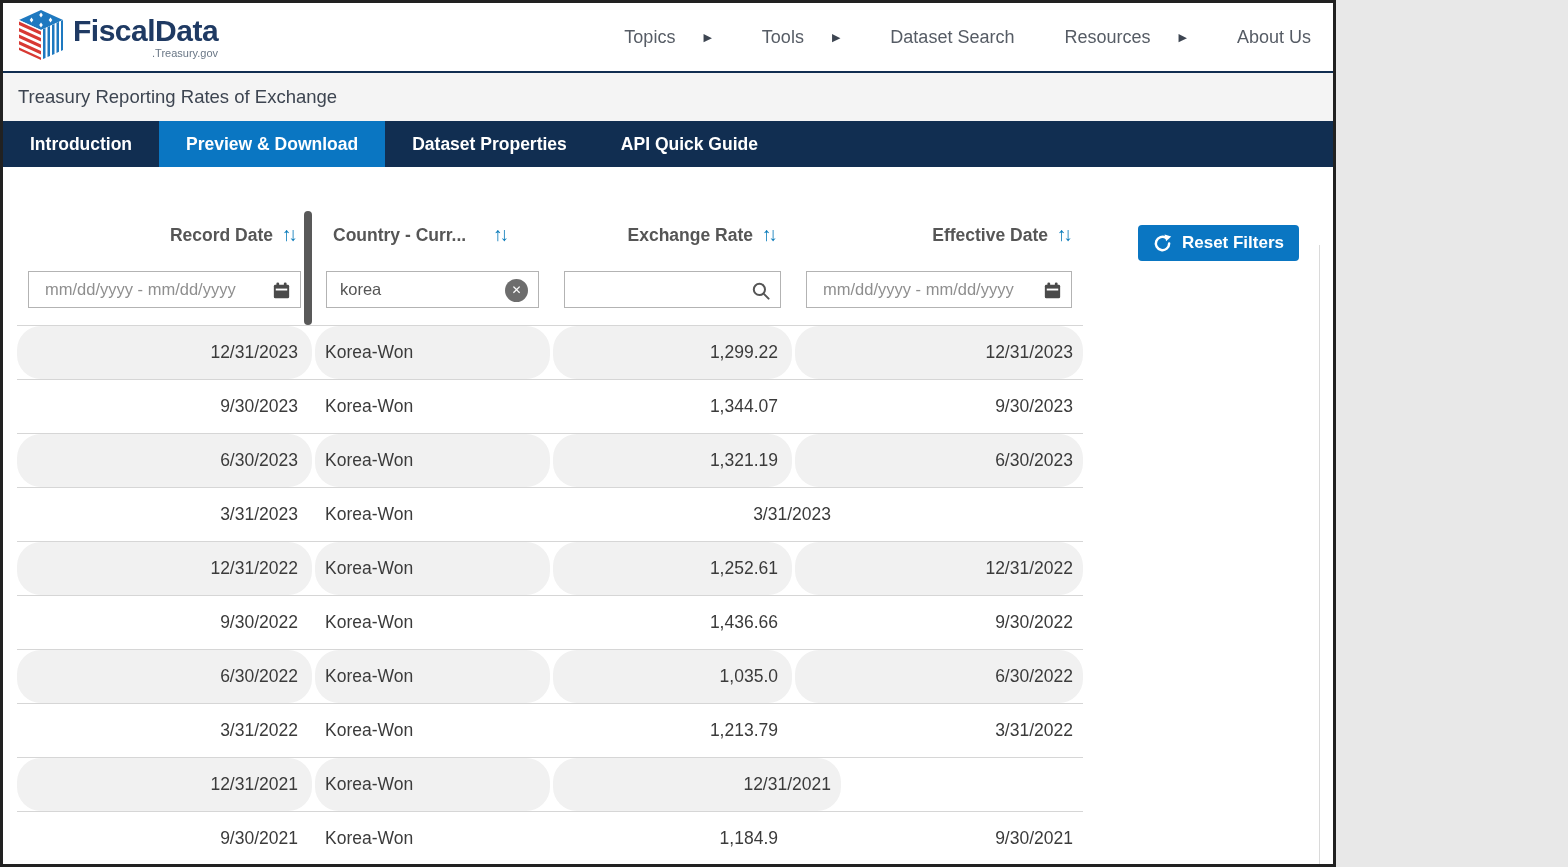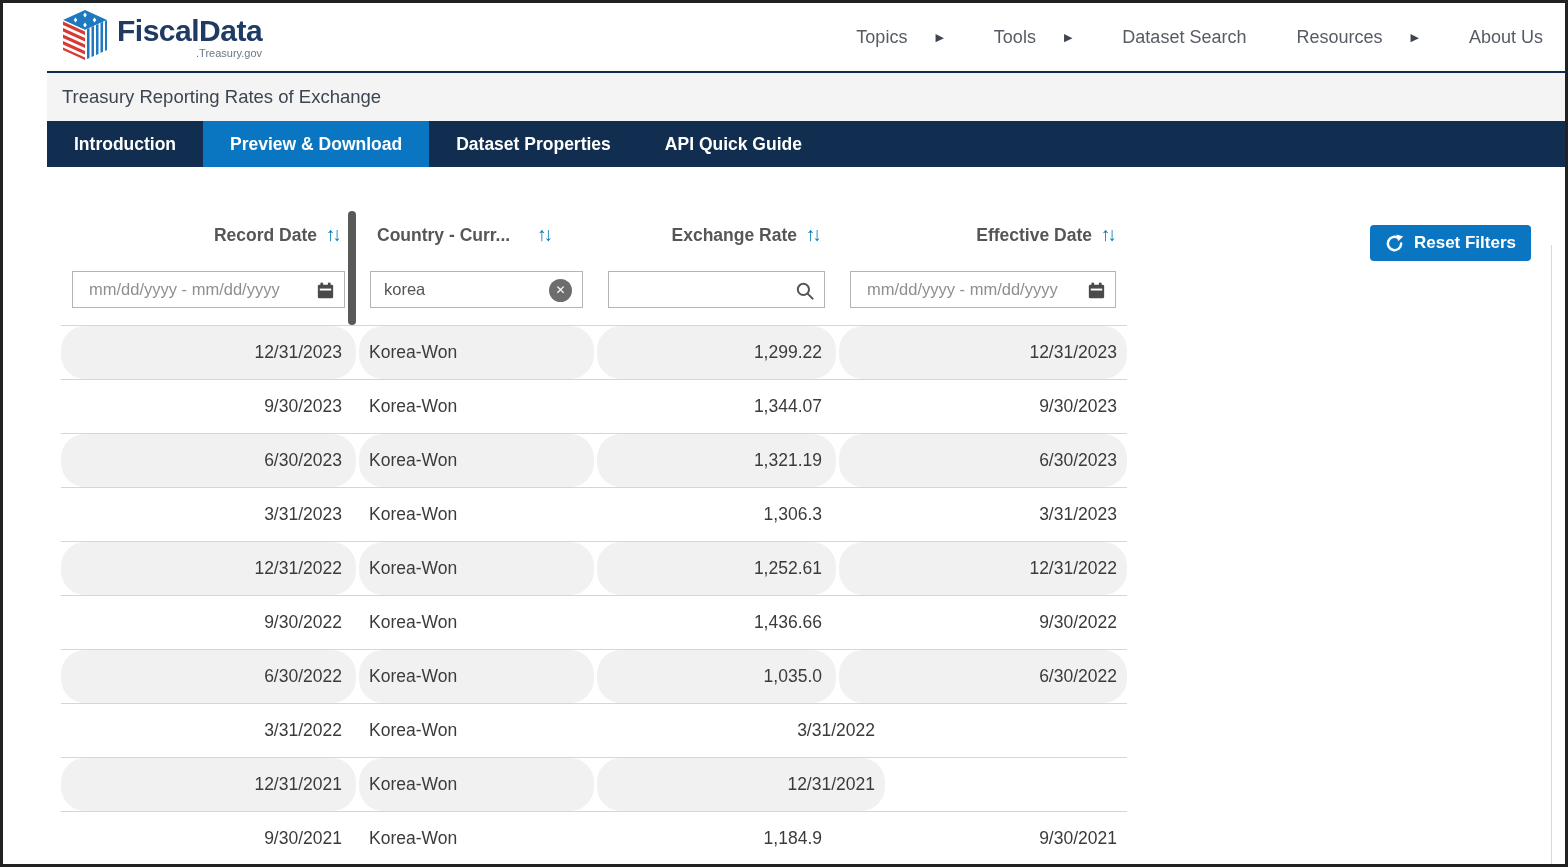--- a/index.html
+++ b/index.html
@@ -1,20 +1,20 @@
 <!DOCTYPE html>
 <html><head>
 <meta charset="utf-8">
 <style>
   * { margin:0; padding:0; box-sizing:border-box; }
   html,body { background:#e8e8e8; }
   body { font-family:"Liberation Sans","DejaVu Sans",sans-serif; }
   .frame {
-    width:1568px; height:867px; background:#fff;
-    border:3px solid #212121; position:relative; overflow:hidden;padding-left:44px;
+    width:1336px; height:867px; background:#fff;
+    border:3px solid #212121; position:relative; overflow:hidden;
   }
 
   
   .site-header {
     height:70px; background:#fff; border-bottom:2px solid #112e51;
     display:flex; align-items:center; justify-content:space-between;
     padding:0 22px 0 14px;
   }
   .brand { display:flex; align-items:center; gap:8px; cursor:pointer; }
   .brand-text { display:flex; flex-direction:column; align-items:flex-end; }
@@ -242,21 +242,20 @@
           </div>
           <div class="row shaded">
             <div class="cell c1">6/30/2023</div>
             <div class="cell c2">Korea-Won</div>
             <div class="cell c3">1,321.19</div>
             <div class="cell c4">6/30/2023</div>
           </div>
           <div class="row">
             <div class="cell c1">3/31/2023</div>
             <div class="cell c2">Korea-Won</div>
-            <div class="cell c3">1,306.3</div>
             <div class="cell c4">3/31/2023</div>
           </div>
           <div class="row shaded">
             <div class="cell c1">12/31/2022</div>
             <div class="cell c2">Korea-Won</div>
             <div class="cell c3">1,252.61</div>
             <div class="cell c4">12/31/2022</div>
           </div>
           <div class="row">
             <div class="cell c1">9/30/2022</div>
@@ -266,20 +265,21 @@
           </div>
           <div class="row shaded">
             <div class="cell c1">6/30/2022</div>
             <div class="cell c2">Korea-Won</div>
             <div class="cell c3">1,035.0</div>
             <div class="cell c4">6/30/2022</div>
           </div>
           <div class="row">
             <div class="cell c1">3/31/2022</div>
             <div class="cell c2">Korea-Won</div>
+            <div class="cell c3">1,213.79</div>
             <div class="cell c4">3/31/2022</div>
           </div>
           <div class="row shaded">
             <div class="cell c1">12/31/2021</div>
             <div class="cell c2">Korea-Won</div>
             <div class="cell c4">12/31/2021</div>
           </div>
           <div class="row">
             <div class="cell c1">9/30/2021</div>
             <div class="cell c2">Korea-Won</div>

